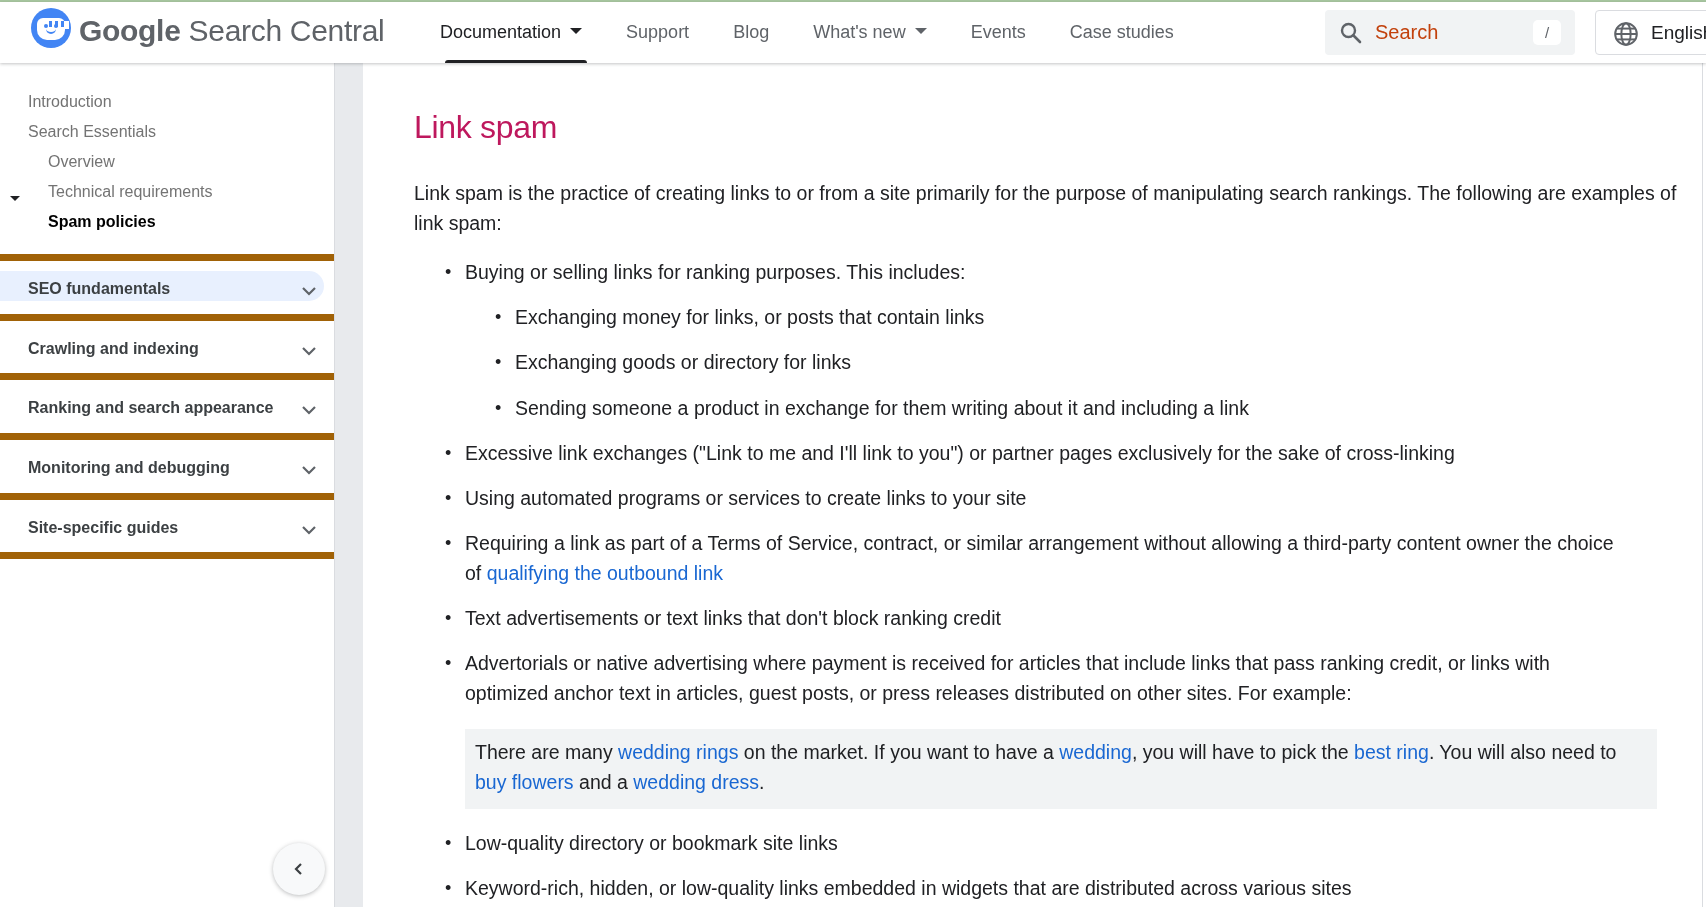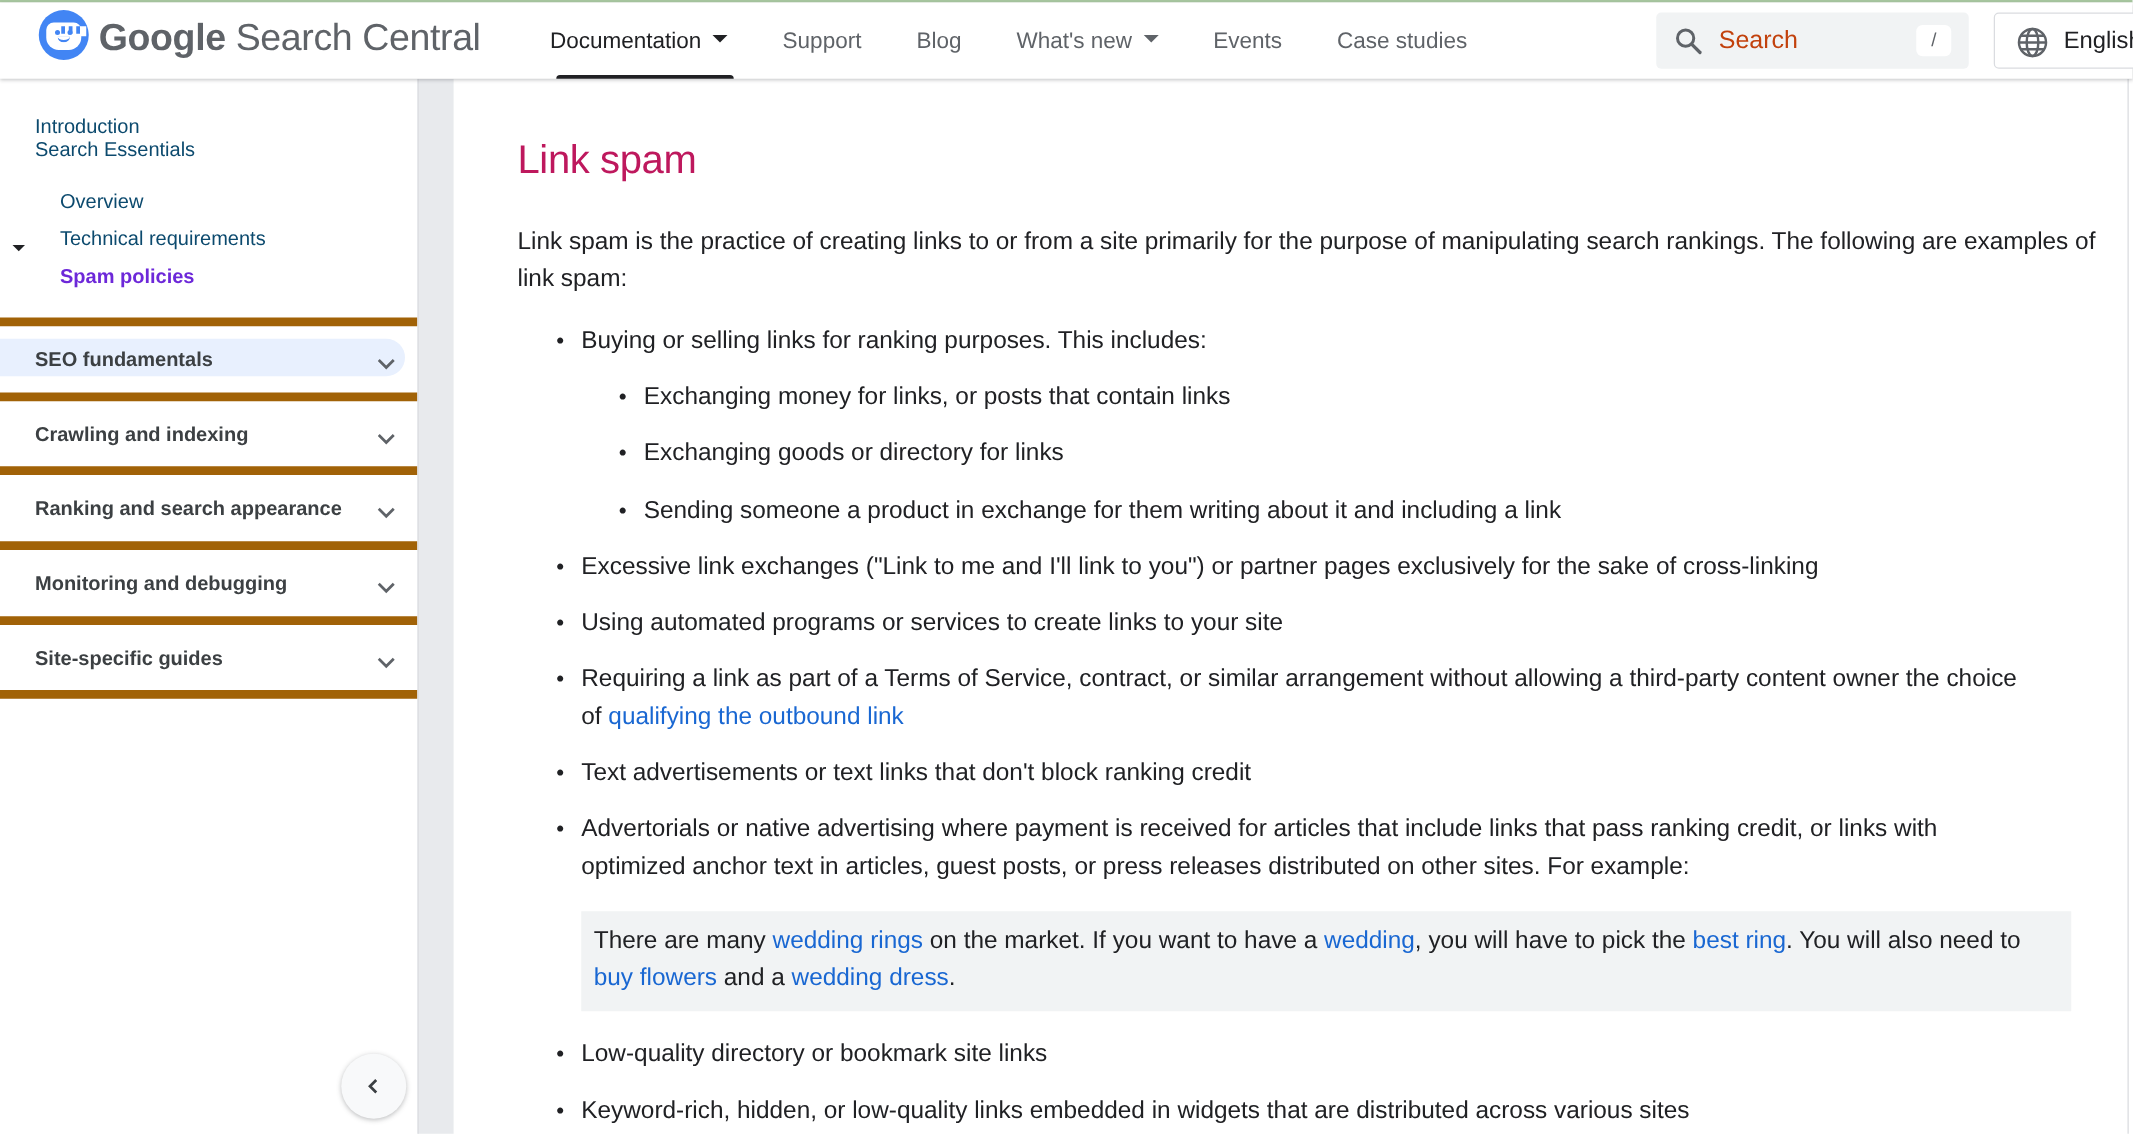--- a/index.html
+++ b/index.html
@@ -24,23 +24,23 @@
   .nav-item.active .caret { border-top-color: #202124; }
   .search { position: absolute; left: 1325px; top: 8px; width: 250px; height: 45px; background: #f1f3f4; border-radius: 4px; }
   .search .mag { position: absolute; left: 14px; top: 11px; width: 24px; height: 24px; }
   .search .ph { position: absolute; left: 50px; top: 11px; font-size: 20px; color: #c2410c; }
   .search .kbd { position: absolute; left: 208px; top: 10px; width: 28px; height: 25px; background: #fff; border-radius: 5px; font-size: 15px; color: #5f6368; text-align: center; line-height: 25px; }
   .lang { position: absolute; left: 1595px; top: 8px; width: 130px; height: 45px; border: 1px solid #dadce0; border-radius: 4px; background: #fff; }
   .lang .globe { position: absolute; left: 17px; top: 10px; width: 26px; height: 26px; }
   .lang .lbl { position: absolute; left: 55px; top: 11px; font-size: 19px; color: #202124; }
 
   aside { position: absolute; left: 0; top: 63px; width: 334px; height: 844px; background: #fff; }
-  .s-link { position: absolute; font-size: 16px; color: #0c4a6e; white-space: nowrap; cursor: pointer; }
+  .s-link { position: absolute; font-size: 16px; color: #737373; white-space: nowrap; cursor: pointer; }
   .s-active-bg { position: absolute; left: 0; top: 208px; width: 324px; height: 30px; background: #e8f0fe; border-radius: 0 15px 15px 0; }
-  .s-active { color: #6d28d9; font-weight: 700; }
+  .s-active { color: #000000; font-weight: 700; }
   .tri { position: absolute; left: 10px; top: 133px; width:0; height:0; border-left:5px solid transparent; border-right:5px solid transparent; border-top:5px solid #202124; }
   .sec { position: absolute; left: 0; width: 334px; height: 60px; border-top: 7px solid #a16207; cursor: pointer; }
   .sec .t { position: absolute; left: 28px; top: 19px; font-size: 16px; font-weight: 700; color: #3c4043; white-space: nowrap; }
   .sec .chev { position: absolute; left: 300px; top: 21px; width: 18px; height: 18px; }
   .sec.last { height: 0; }
   .gutter { position: absolute; left: 334px; top: 63px; width: 29px; height: 844px; background: #e8eaed; border-left: 1px solid #dadce0; }
   .collapse-btn { position: absolute; left: 273px; top: 843px; width: 52px; height: 52px; border-radius: 50%; background: #f8f9fa;
     box-shadow: 0 1px 4px rgba(60,64,67,.35); cursor: pointer; }
   .collapse-btn svg { position: absolute; left: 17px; top: 17px; }
 
@@ -96,21 +96,21 @@
         <line x1="3.5" y1="7" x2="20.5" y2="7"></line>
         <line x1="3.5" y1="17" x2="20.5" y2="17"></line>
       </svg>
     <span class="lbl">English</span>
   </div>
 </header>
 
 <aside>
   <div class="s-link" style="left:28px; top:30px;">Introduction</div>
   <div class="tri"></div>
-  <div class="s-link" style="left:28px; top:49px;text-align:right;">Search Essentials</div>
+  <div class="s-link" style="left:28px; top:60px;text-align:right;">Search Essentials</div>
   <div class="s-link" style="left:48px; top:90px;">Overview</div>
   <div class="s-link" style="left:48px; top:120px;">Technical requirements</div>
   <div class="s-active-bg"></div>
   <div class="s-link s-active" style="left:48px; top:150px;">Spam policies</div>
 
   <div class="sec" style="top:191px;">
     <span class="t">SEO fundamentals</span>
     <svg class="chev" viewBox="0 0 18 18">
         <polyline points="3,6 9,12 15,6" fill="none" stroke="#5f6368" stroke-width="2.2"></polyline>
       </svg>

